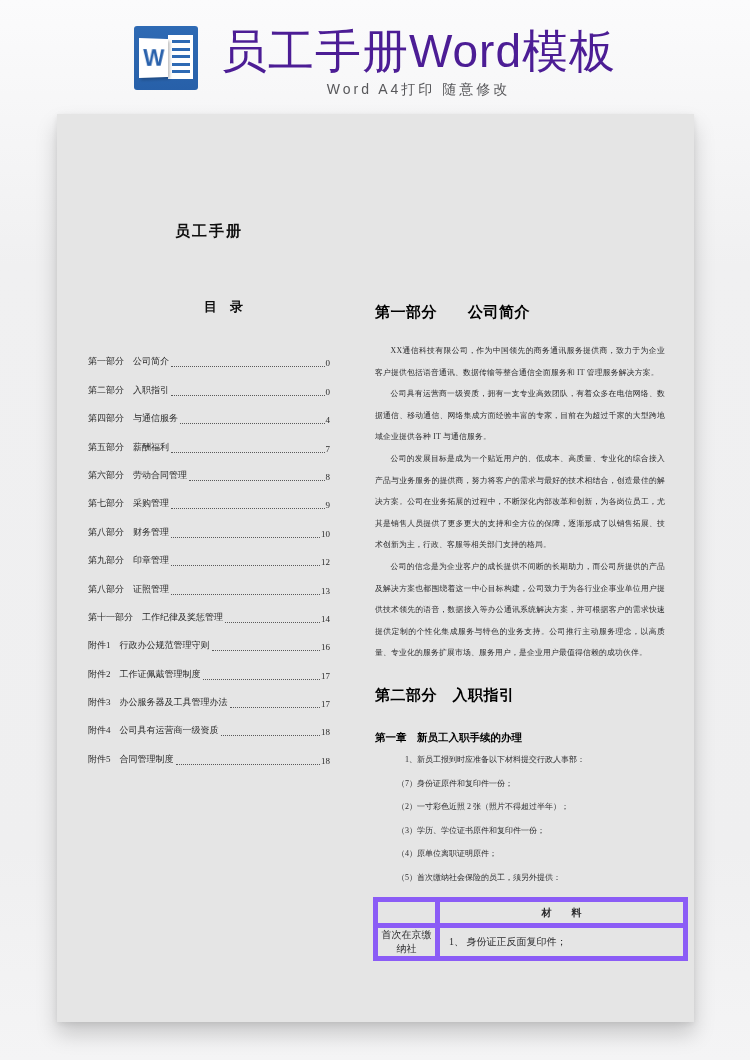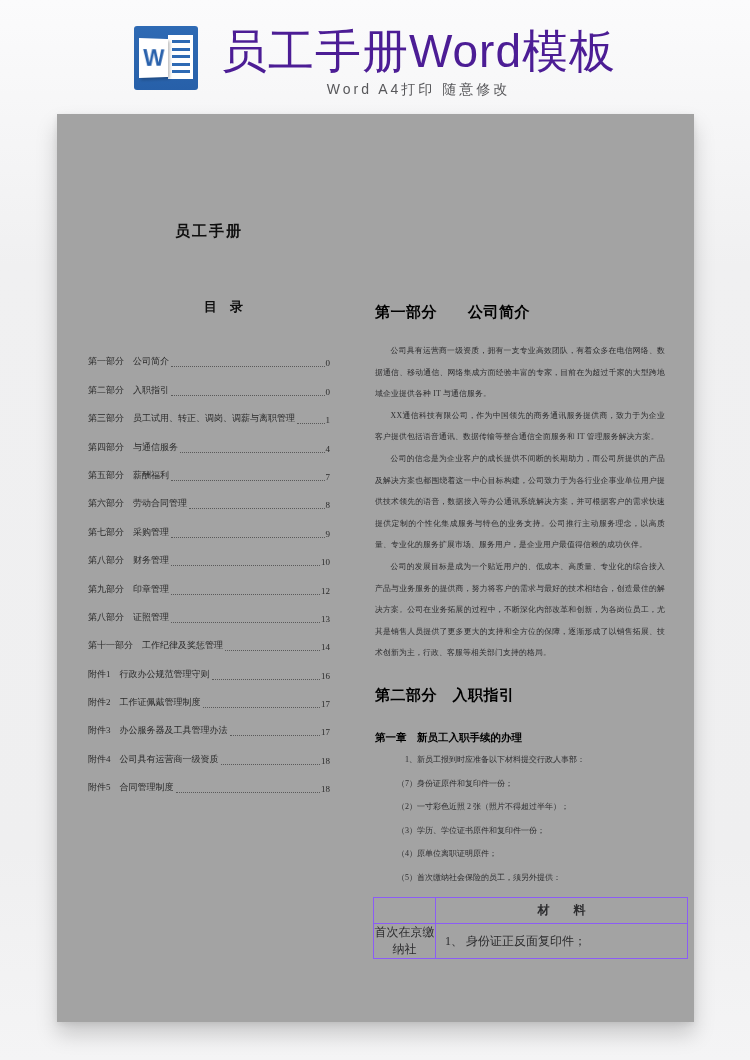--- a/index.html
+++ b/index.html
@@ -38,21 +38,21 @@
   .banner-title {
     font-size:46px; line-height:1.1; font-weight:400;
     color:#4c1d95; letter-spacing:1px; white-space:nowrap;
   }
   .banner-sub {
     margin-top:4px; font-size:14px; color:#58585b; letter-spacing:3px; white-space:nowrap;
   }
 
   
   .page {
-    position:absolute; left:57px; top:114px; width:637px; height:908px; background:#a3a3a3;
+    position:absolute; left:57px; top:114px; width:637px; height:908px; background:#e5e5e5;
     box-shadow:0 12px 20px rgba(0,0,0,.18), 0 2px 6px rgba(0,0,0,.08);
     font-family:"Liberation Serif","DejaVu Serif",serif; color:#222;
   }
 
   
   .col-left { position:absolute; left:31px; top:0; width:242px; }
   .doc-title {
     position:absolute; top:108px; left:0; width:100%; text-align:center;
     font-size:15px; font-weight:700; letter-spacing:2px; color:#0f0f0f; white-space:nowrap;
   }
@@ -88,21 +88,21 @@
   .items { position:absolute; top:634px; left:0; width:300px; }
   .item { font-size:8px; line-height:23.6px; color:#2c2c2e; white-space:nowrap; }
   .item.lead { padding-left:30px; }
   .item.sub  { padding-left:22px; }
 
   .mat-table {
     position:absolute; top:783px; left:-2px; width:315px;
     border-collapse:collapse; table-layout:fixed;
   }
   .mat-table td {
-    border:1px solid #8b5cf6; font-size:12px; color:#2c2c2e;
+    border:5px solid #8b5cf6; font-size:10px; color:#2c2c2e;
     font-family:"Liberation Serif","DejaVu Serif",serif;
   }
   .mat-table col.c1 { width:62px; }
   .mat-table tr.hdr td { height:26px; text-align:center; font-weight:700; }
   .mat-table tr.r1 td { height:26px; }
   .mat-table td.cell-left { text-align:center; }
   .mat-table td.cell-right { padding-left:9px; text-align:left; }
 </style>
 </head>
 <body>
@@ -133,25 +133,20 @@
           <span class="toc-label">第一部分　公司简介</span>
           <span class="toc-dots"></span>
           <span class="toc-page">0</span>
         </div>
       <div class="toc-row">
           <span class="toc-label">第二部分　入职指引</span>
           <span class="toc-dots"></span>
           <span class="toc-page">0</span>
         </div>
       <div class="toc-row">
-          <span class="toc-label">第三部分　员工试用、转正、调岗、调薪与离职管理</span>
-          <span class="toc-dots"></span>
-          <span class="toc-page">1</span>
-        </div>
-      <div class="toc-row">
           <span class="toc-label">第四部分　与通信服务</span>
           <span class="toc-dots"></span>
           <span class="toc-page">4</span>
         </div>
       <div class="toc-row">
           <span class="toc-label">第五部分　薪酬福利</span>
           <span class="toc-dots"></span>
           <span class="toc-page">7</span>
         </div>
       <div class="toc-row">
@@ -209,24 +204,24 @@
           <span class="toc-dots"></span>
           <span class="toc-page">18</span>
         </div>
     </div>
   </div>
 
   <div class="col-right">
     <div class="h1 h1a">第一部分　　公司简介</div>
 
     <div class="paras">
+      <p>XX通信科技有限公司，作为中国领先的商务通讯服务提供商，致力于为企业客户提供包括语音通讯、数据传输等整合通信全面服务和 IT 管理服务解决方案。</p>
       <p>公司具有运营商一级资质，拥有一支专业高效团队，有着众多在电信网络、数据通信、移动通信、网络集成方面经验丰富的专家，目前在为超过千家的大型跨地域企业提供各种 IT 与通信服务。</p>
-      <p>XX通信科技有限公司，作为中国领先的商务通讯服务提供商，致力于为企业客户提供包括语音通讯、数据传输等整合通信全面服务和 IT 管理服务解决方案。</p>
+      <p>公司的发展目标是成为一个贴近用户的、低成本、高质量、专业化的综合接入产品与业务服务的提供商，努力将客户的需求与最好的技术相结合，创造最佳的解决方案。公司在业务拓展的过程中，不断深化内部改革和创新，为各岗位员工，尤其是销售人员提供了更多更大的支持和全方位的保障，逐渐形成了以销售拓展、技术创新为主，行政、客服等相关部门支持的格局。</p>
       <p>公司的信念是为企业客户的成长提供不间断的长期助力，而公司所提供的产品及解决方案也都围绕着这一中心目标构建，公司致力于为各行业企事业单位用户提供技术领先的语音，数据接入等办公通讯系统解决方案，并可根据客户的需求快速提供定制的个性化集成服务与特色的业务支持。公司推行主动服务理念，以高质量、专业化的服务扩展市场、服务用户，是企业用户最值得信赖的成功伙伴。</p>
-      <p>公司的发展目标是成为一个贴近用户的、低成本、高质量、专业化的综合接入产品与业务服务的提供商，努力将客户的需求与最好的技术相结合，创造最佳的解决方案。公司在业务拓展的过程中，不断深化内部改革和创新，为各岗位员工，尤其是销售人员提供了更多更大的支持和全方位的保障，逐渐形成了以销售拓展、技术创新为主，行政、客服等相关部门支持的格局。</p>
     </div>
 
     <div class="h1 h1b">第二部分　入职指引</div>
     <div class="h2">第一章　新员工入职手续的办理</div>
 
     <div class="items">
       <div class="item lead">1、新员工报到时应准备以下材料提交行政人事部：</div>
       <div class="item sub">（7）身份证原件和复印件一份；</div>
       <div class="item sub">（2）一寸彩色近照 2 张（照片不得超过半年）；</div>
       <div class="item sub">（3）学历、学位证书原件和复印件一份；</div>

